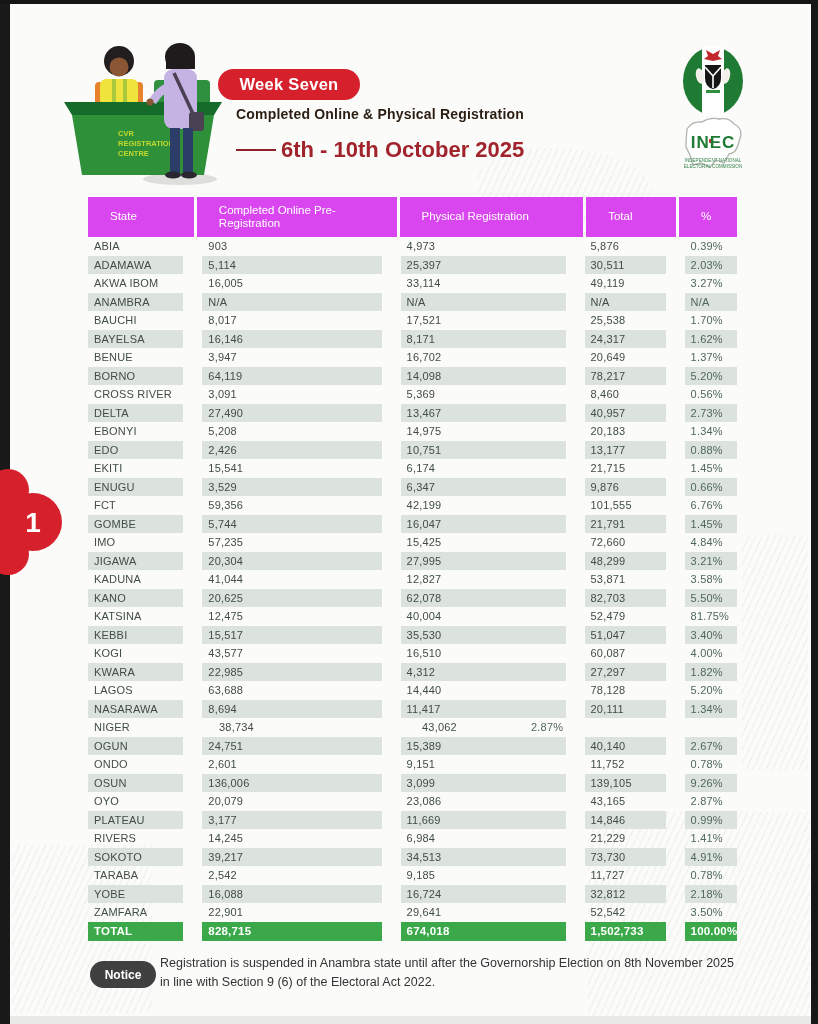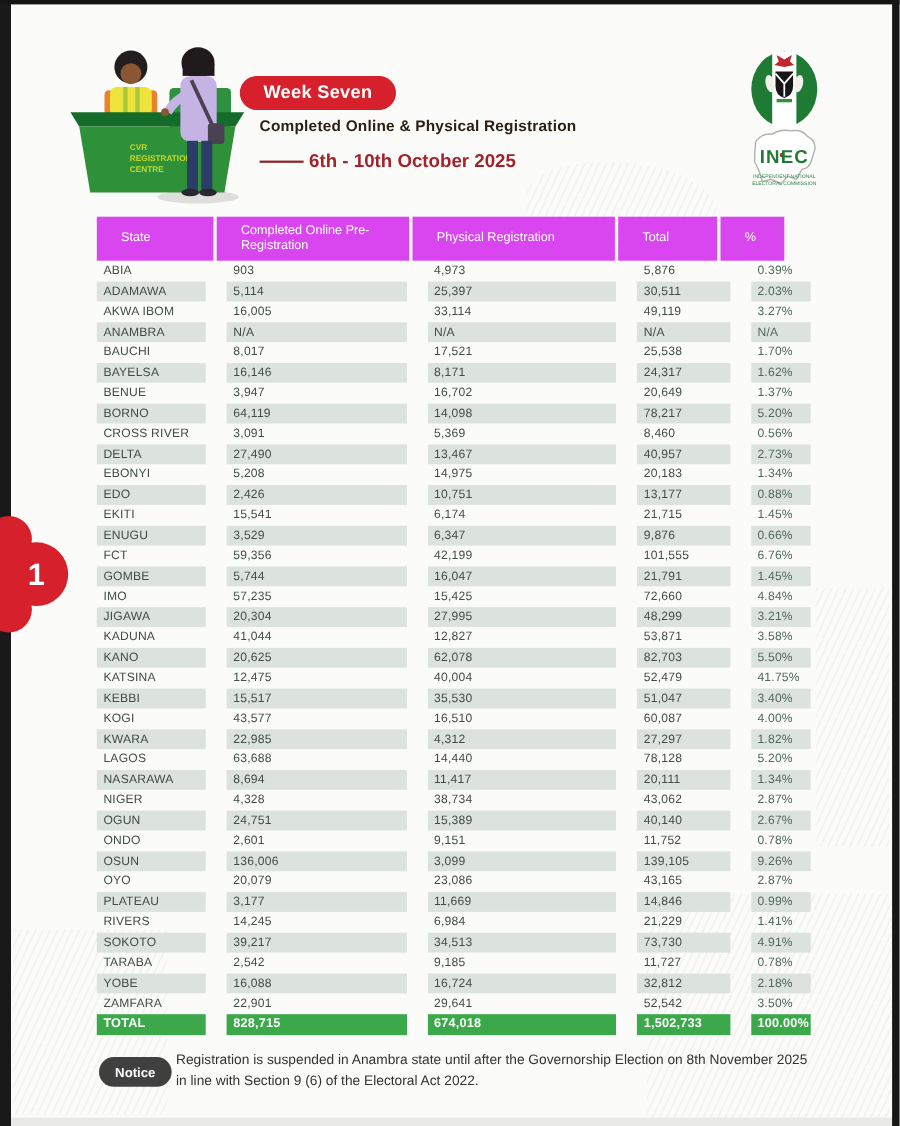--- a/index.html
+++ b/index.html
@@ -22,39 +22,39 @@
 
   
   .illustration { position:absolute; left:62px; top:36px; width:178px; height:152px; }
   .week-pill { position:absolute; left:218px; top:69px; width:142px; height:31px; background:#D6202B;
                border-radius:16px; color:#fff; font-weight:bold; font-size:16.5px;
                display:flex; align-items:center; justify-content:center; letter-spacing:.3px; z-index:2; }
   .title { position:absolute; left:236px; top:106px; font-size:14px; font-weight:bold;
            color:#2B1D12; letter-spacing:.2px; white-space:nowrap; }
   .subtitle { position:absolute; left:236px; top:137px; display:flex; align-items:center; }
   .subtitle .dash { width:40px; height:2.5px; background:#8E2127; margin-right:5px; }
-  .subtitle .date { font-size:17px; font-weight:bold; color:#A1232B; white-space:nowrap; }
+  .subtitle .date { font-size:22px; font-weight:bold; color:#A1232B; white-space:nowrap; }
   .inec-logo { position:absolute; left:663px; top:45px; width:100px; height:128px; }
 
   
   .page-badge { position:absolute; left:0; top:462px; width:66px; height:120px; z-index:6; }
 
   
   .reg-table { position:absolute; left:88px; top:197px; width:649px; }
   .t-head { display:flex; gap:3px; height:40px; }
   .t-head .cell { background:#d946ef; color:#fff; font-weight:normal; font-size:11.5px; line-height:1.15;
                   display:flex; align-items:center; padding:3px 0 3px 22px; }
   .t-row { display:flex; gap:19px; height:18.5px; }
   .t-row .cell { font-size:11px; line-height:18.5px; padding-left:6px; color:#414D46;
                  letter-spacing:.2px; white-space:nowrap; overflow:hidden; }
   .t-row.alt .cell { background:#DCE2DD; }
   .t-row .cell.c-pct { color:#50685B; }
   .t-row.total-row { height:19px; }
   .t-row.total-row .cell { background:#3BA84A; color:#fff; font-weight:bold; font-size:11.5px; line-height:19px; }
-  .c-state { width:106px; } .c-online { width:175px; } .c-phys { width:184px; }
+  .c-state { width:106px; } .c-online { width:200px; } .c-phys { width:184px; }
   .c-total { width:90px; }  .c-pct { width:58px; }
 
   
   .notice-pill { position:absolute; left:90px; top:961px; width:66px; height:27px; background:#404040;
                  border-radius:14px; color:#fff; font-weight:bold; font-size:12px;
                  display:flex; align-items:center; justify-content:center; }
   .notice-text { position:absolute; left:160px; top:954px; width:578px; font-size:12.5px;
                  font-weight:normal; color:#333333; line-height:1.55; }
 </style>
 </head>
@@ -281,21 +281,21 @@
       <div class="cell c-online">20,625</div>
       <div class="cell c-phys">62,078</div>
       <div class="cell c-total">82,703</div>
       <div class="cell c-pct">5.50%</div>
     </div>
         <div class="t-row">
       <div class="cell c-state">KATSINA</div>
       <div class="cell c-online">12,475</div>
       <div class="cell c-phys">40,004</div>
       <div class="cell c-total">52,479</div>
-      <div class="cell c-pct">41.75%</div>
+      <div class="cell c-pct">81.75%</div>
     </div>
         <div class="t-row alt">
       <div class="cell c-state">KEBBI</div>
       <div class="cell c-online">15,517</div>
       <div class="cell c-phys">35,530</div>
       <div class="cell c-total">51,047</div>
       <div class="cell c-pct">3.40%</div>
     </div>
         <div class="t-row">
       <div class="cell c-state">KOGI</div>
@@ -320,21 +320,20 @@
     </div>
         <div class="t-row alt">
       <div class="cell c-state">NASARAWA</div>
       <div class="cell c-online">8,694</div>
       <div class="cell c-phys">11,417</div>
       <div class="cell c-total">20,111</div>
       <div class="cell c-pct">1.34%</div>
     </div>
         <div class="t-row">
       <div class="cell c-state">NIGER</div>
-      <div class="cell c-online">4,328</div>
       <div class="cell c-phys">38,734</div>
       <div class="cell c-total">43,062</div>
       <div class="cell c-pct">2.87%</div>
     </div>
         <div class="t-row alt">
       <div class="cell c-state">OGUN</div>
       <div class="cell c-online">24,751</div>
       <div class="cell c-phys">15,389</div>
       <div class="cell c-total">40,140</div>
       <div class="cell c-pct">2.67%</div>

